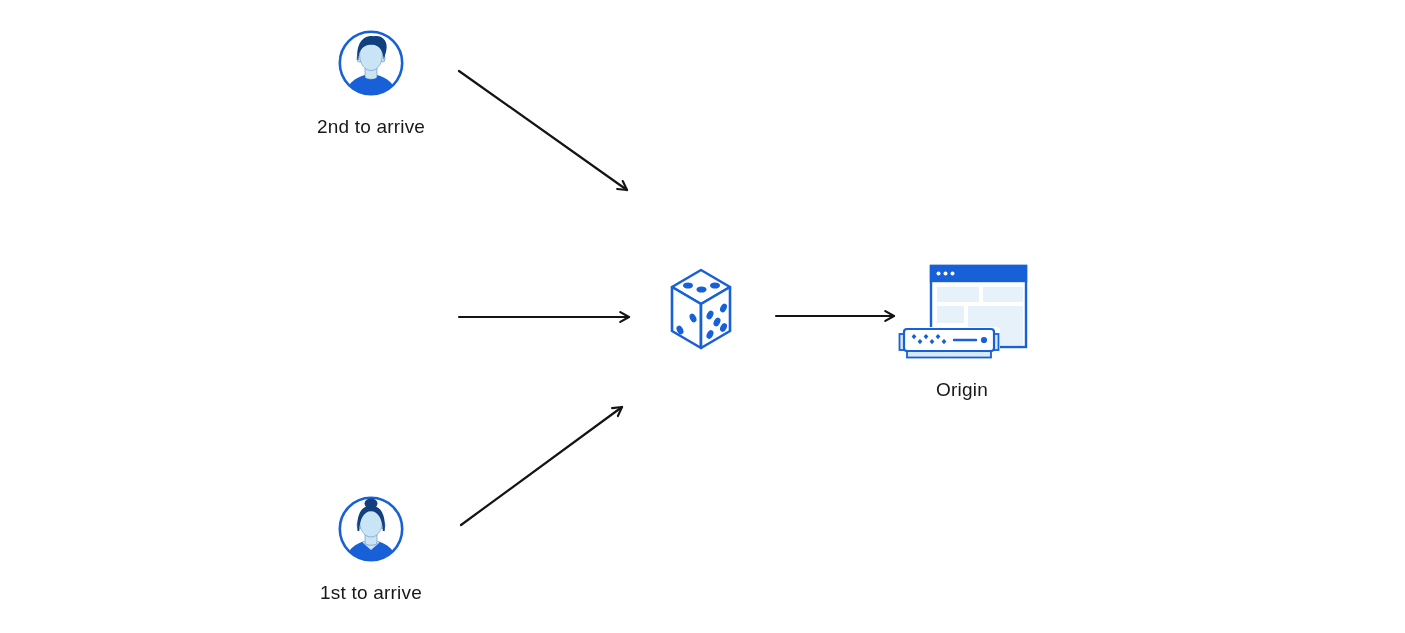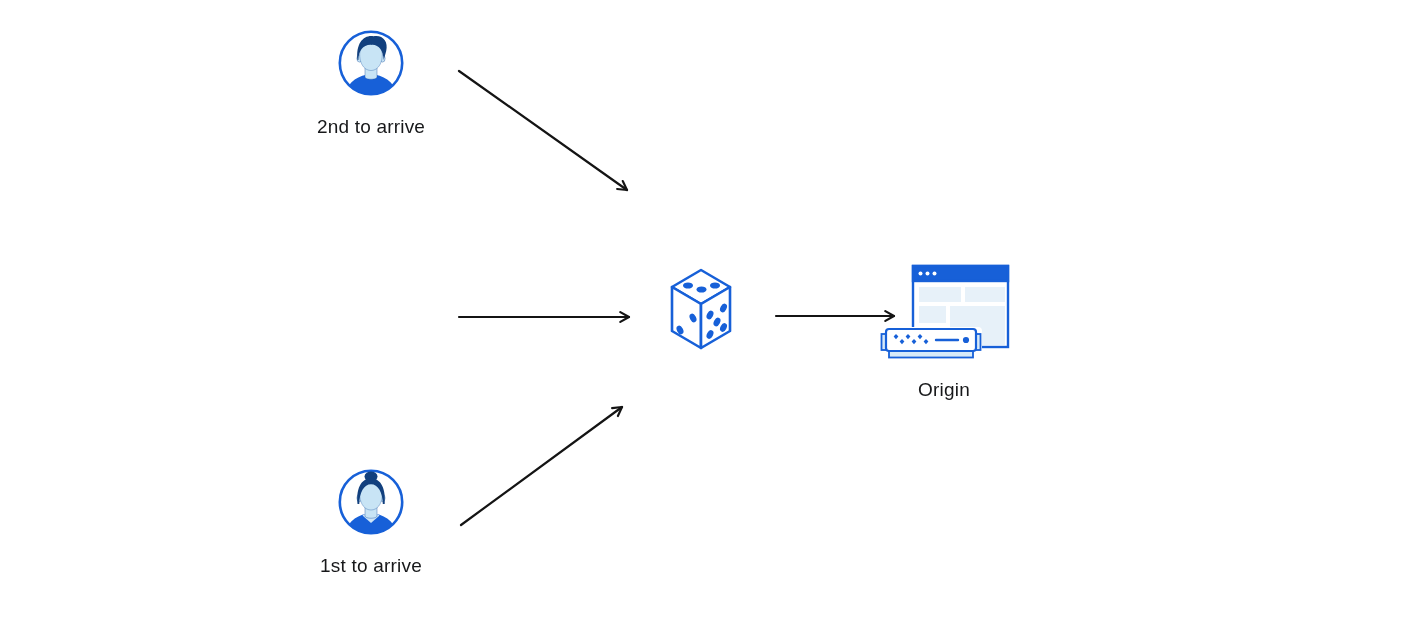--- a/index.html
+++ b/index.html
@@ -60,21 +60,21 @@
         <ellipse cx="45.5" cy="29.5" rx="2.6" ry="3.6" fill="#C8E4F5" stroke="#2B5EA7" stroke-width=".8" stroke-opacity=".55"></ellipse>
         <path d="M34,14 C42,14 46.2,20 45.2,28 C44.5,36 40,41.5 34,41.5 C28,41.5 23.5,36 22.8,28 C21.8,20 26,14 34,14 Z" fill="#C8E4F5" stroke="#2B5EA7" stroke-width=".8" stroke-opacity=".45"></path>
         <path d="M20.5,31 C18.5,13.5 27.5,5.5 36.5,7.2 C45.5,5.6 51.5,12 49.2,22 C48.4,25.6 47.2,28.6 46.8,31
                  C46.2,22 42,15.3 34.4,15.9 C26,15.4 21.6,22 21.4,31 Z" fill="#12407E"></path>
       </g>
     </svg>
     <div class="label">2nd to arrive</div>
   </div>
 
 
-  <div class="node" style="left:286px;top:468px;">
+  <div class="node" style="left:286px;top:495px;">
     <svg width="68" height="68" viewBox="0 0 68 68">
       <defs>
           <clipPath id="clipC">
             <circle cx="34" cy="34" r="31"></circle>
           </clipPath>
         </defs>
       <circle cx="34" cy="34" r="31.2" fill="#ffffff" stroke="#1760D8" stroke-width="2.6"></circle>
       <g clip-path="url(#clipC)">
         <path d="M34,45.5 C21,45.5 10.5,53.5 6.5,67.5 L61.5,67.5 C57.5,53.5 47,45.5 34,45.5 Z" fill="#1760D8"></path>
         <path d="M25.5,47.5 L34,55 L42.5,47.5 C40,45.6 37,45 34,45 C31,45 28,45.6 25.5,47.5 Z" fill="#CFE6F7"></path>
@@ -103,21 +103,21 @@
       <ellipse cx="24" cy="50" rx="3" ry="4.6" transform="rotate(-28 24 50)"></ellipse>
       <ellipse cx="11" cy="62" rx="3" ry="4.6" transform="rotate(-28 11 62)"></ellipse>
       <ellipse cx="41" cy="47" rx="3" ry="4.6" transform="rotate(28 41 47)"></ellipse>
       <ellipse cx="54.5" cy="40" rx="3" ry="4.6" transform="rotate(28 54.5 40)"></ellipse>
       <ellipse cx="48" cy="54" rx="3" ry="4.6" transform="rotate(28 48 54)"></ellipse>
       <ellipse cx="41" cy="66.5" rx="3" ry="4.6" transform="rotate(28 41 66.5)"></ellipse>
       <ellipse cx="54.5" cy="59.5" rx="3" ry="4.6" transform="rotate(28 54.5 59.5)"></ellipse>
     </g>
   </svg>
 
-  <div class="node" style="left:859px;top:264px;">
+  <div class="node" style="left:877px;top:264px;">
     <div class="origin-icon-wrap">
 
       <svg style="left:30px;top:0;" width="100" height="86" viewBox="0 0 100 86">
         <rect x="3" y="2" width="95" height="81" fill="#ffffff" stroke="#1760D8" stroke-width="2.4"></rect>
         <rect x="3" y="2" width="95" height="15" fill="#1760D8" stroke="#1760D8" stroke-width="2.4"></rect>
         <circle cx="10.5" cy="9.5" r="2" fill="#ffffff"></circle>
         <circle cx="17.5" cy="9.5" r="2" fill="#ffffff"></circle>
         <circle cx="24.5" cy="9.5" r="2" fill="#ffffff"></circle>
         <g fill="#E7F1F9">
           <rect x="9" y="23" width="42" height="15"></rect>

